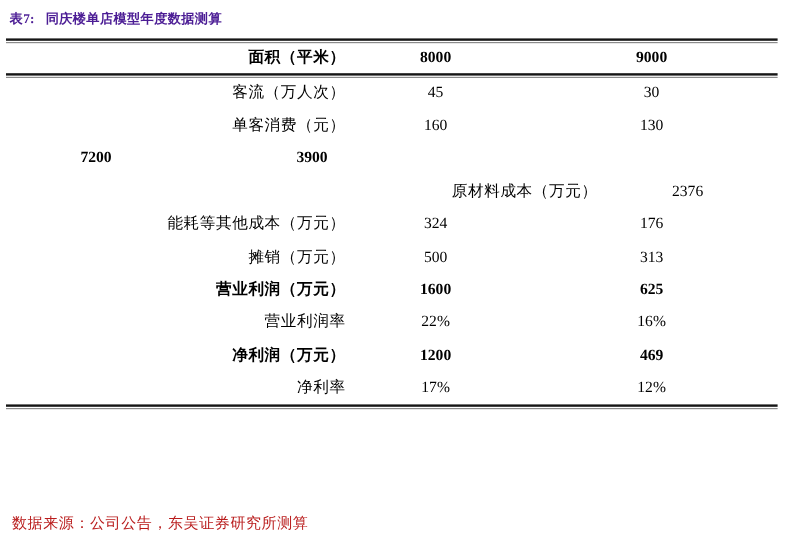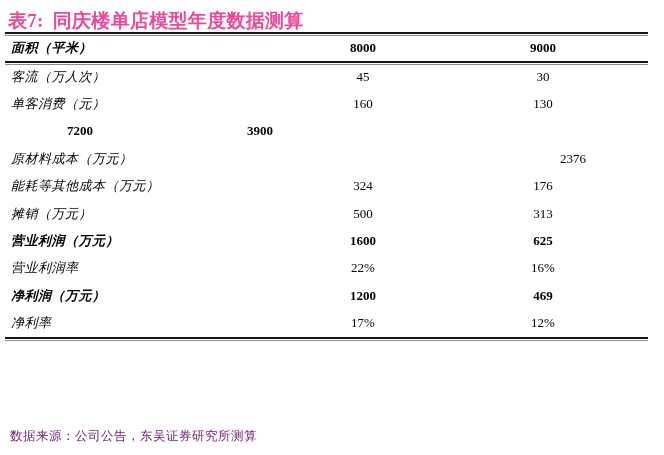--- a/index.html
+++ b/index.html
@@ -13,23 +13,23 @@
     height: 455px;
     background: #ffffff;
     font-family: "Liberation Serif", "DejaVu Serif", serif;
     color: #000000;
     overflow: hidden;
   }
   .title {
     position: absolute;
     left: 8px;
     top: 8px;
-    font-size: 19px;
+    font-size: 11px;
     font-weight: bold;
-    color: #ec4899;
+    color: #4c1d95;
     letter-spacing: 0.3px;
     white-space: nowrap;
   }
   .title .prefix { margin-right: 9px; }
   .tablewrap {
     position: absolute;
     left: 5px;
     top: 32px;
     width: 643px;
   }
@@ -54,40 +54,39 @@
     font-size: 13px;
   }
   .row.header {
     height: 27px;
     font-weight: bold;
   }
   .row.bold { font-weight: bold; }
   .c-label {
     flex: 1 1 auto;
     padding-left: 6px;
-    text-align: left;
+    text-align: right;
     letter-spacing: 0.5px;
     white-space: nowrap;
     overflow: hidden;
-    font-style: italic;
   }
   .c-v1 {
     flex: 0 0 150px;
     text-align: center;
   }
   .c-v2 {
     flex: 0 0 210px;
     text-align: center;
   }
   .footer {
     position: absolute;
     left: 10px;
     top: 428px;
     font-size: 12.5px;
-    color: #701a75;
+    color: #b91c1c;
     letter-spacing: 0.5px;
     white-space: nowrap;
   }
 </style>
 </head>
 <body>
 
 <div class="page">
 
   <div class="title">

